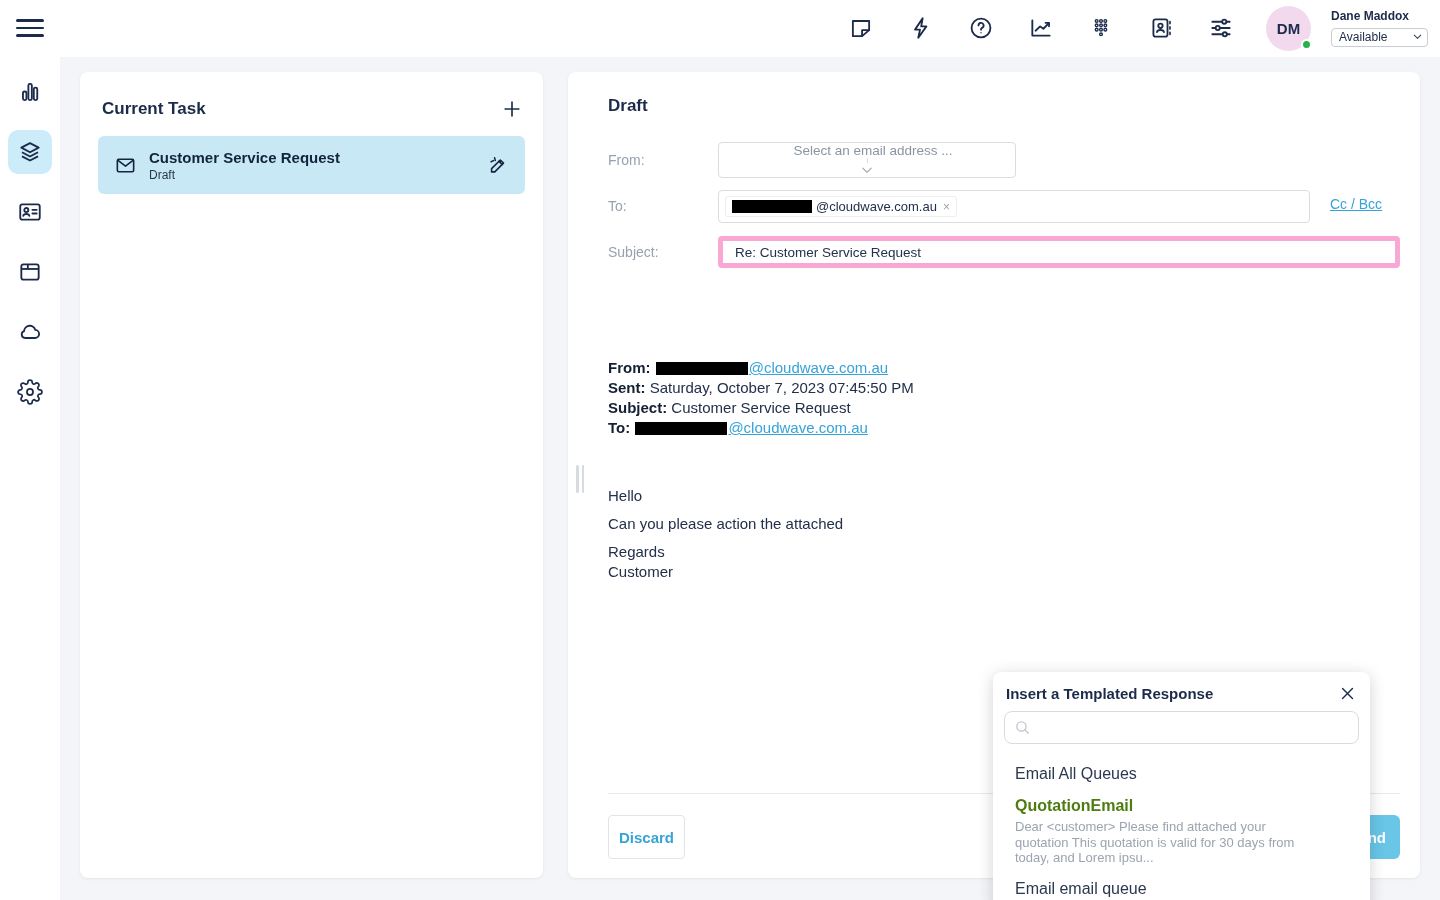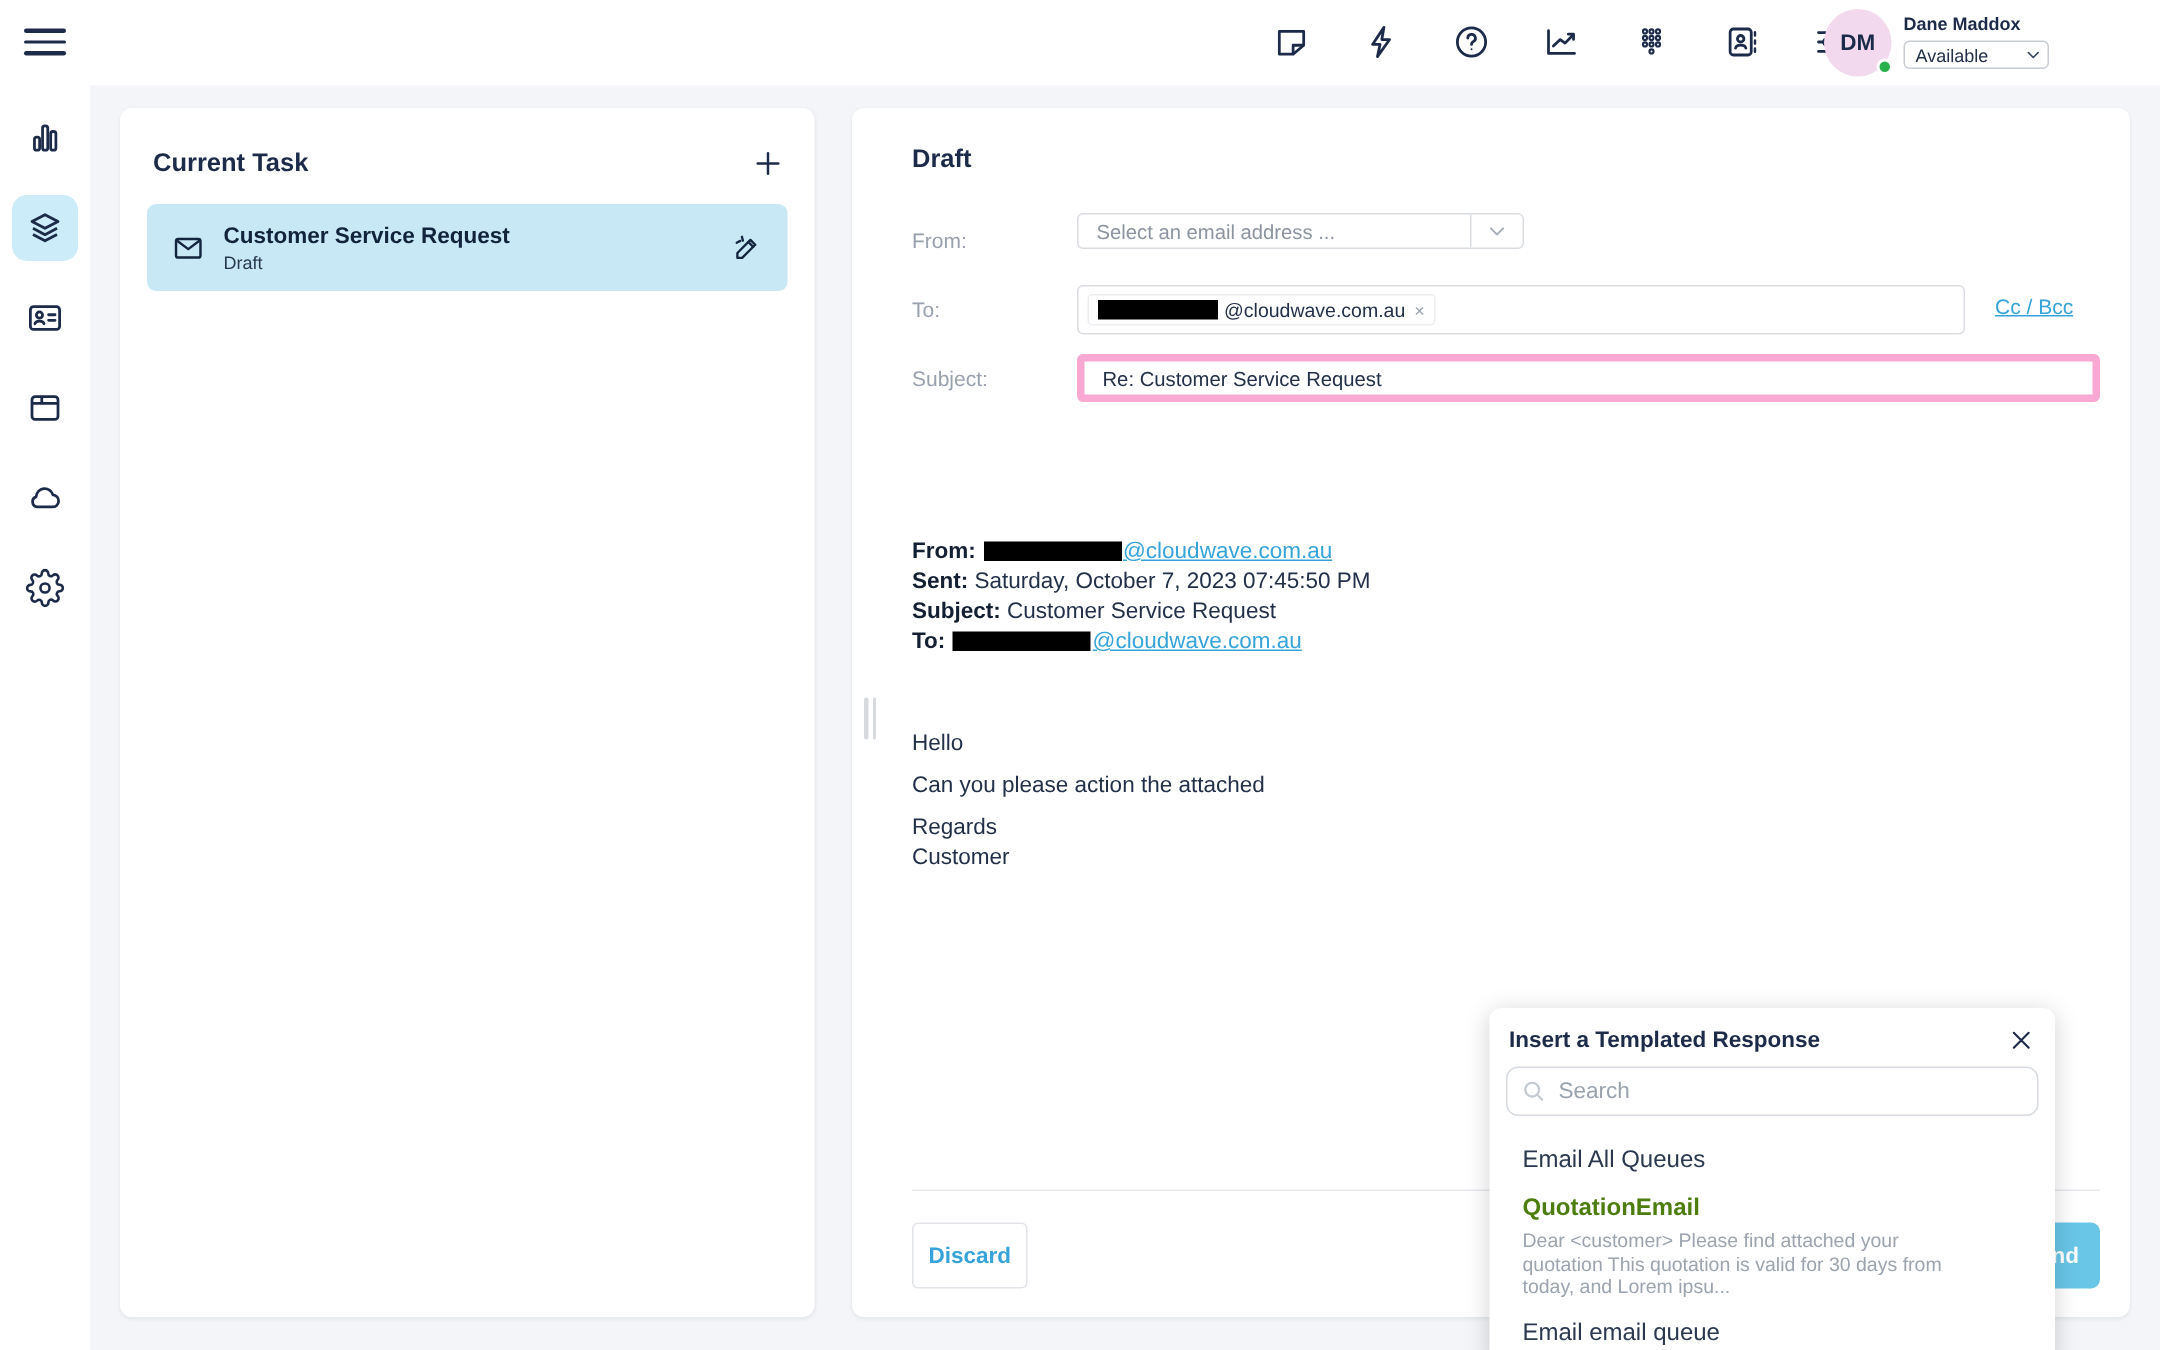--- a/index.html
+++ b/index.html
@@ -17,21 +17,21 @@
     position:absolute; top:0; left:0; width:1440px; height:57px;
     background:#ffffff; z-index:4;
   }
   .hamburger { position:absolute; left:16px; top:14px; width:28px; height:28px;
     display:flex; flex-direction:column; justify-content:center; gap:5px; cursor:pointer; }
   .hamburger span { display:block; height:2.4px; background:#1c2b4a; border-radius:2px; }
   .topbar-icons {
     position:absolute; left:848px; top:15px; display:flex; gap:34px; align-items:center;
   }
   .tb-icon { width:26px; height:26px; color:#1c2b4a; cursor:pointer; }
-  .user-cluster { position:absolute; left:1216px; top:6px; display:flex; gap:8px; }
+  .user-cluster { position:absolute; left:1266px; top:6px; display:flex; gap:20px; }
   .avatar {
     width:45px; height:45px; border-radius:50%; background:#f3d9ee;
     display:flex; align-items:center; justify-content:center;
     font-weight:700; font-size:15px; color:#1c2b4a; position:relative;
   }
   .status-dot {
     position:absolute; right:-1px; bottom:1px; width:11px; height:11px;
     border-radius:50%; background:#27b04b; border:2px solid #ffffff;
   }
   .user-meta { padding-top:3px; }
@@ -79,23 +79,23 @@
   .task-card .env { width:23px; height:23px; color:#13253f; flex:none; }
   .task-texts { flex:1; min-width:0; }
   .task-title { font-size:15px; font-weight:700; color:#12233c; }
   .task-sub { font-size:12px; color:#27374f; margin-top:2px; }
   .task-edit { width:22px; height:22px; color:#13253f; flex:none; cursor:pointer; }
 
   
   .draft-title { position:absolute; left:40px; top:24px; }
   .form-label { position:absolute; left:40px; font-size:14px; color:#98a1ad; }
   .from-box {
-    position:absolute; left:150px; top:70px; width:298px; height:24px;
+    position:absolute; left:150px; top:70px; width:298px; height:36px;
     border:1px solid #d9dde2; border-radius:4px; background:#fff;
-    display:flex; align-items:center; cursor:pointer;
+    display:flex; align-items:center; cursor:pointer;flex-direction:column;
   }
   .from-placeholder { flex:1; padding-left:12px; font-size:13.5px; color:#8b95a1; }
   .from-divider { width:1px; height:22px; background:#d9dde2; }
   .from-chev { width:34px; display:flex; align-items:center; justify-content:center; color:#a8b0ba; }
   .to-box {
     position:absolute; left:150px; top:118px; width:592px; height:33px;
     border:1px solid #d9dde2; border-radius:4px; background:#fff;
     display:flex; align-items:center; padding:0 6px; cursor:text;
   }
   .chip {
@@ -380,21 +380,20 @@
     <div class="popup-title">Insert a Templated Response</div>
     <svg class="popup-close" viewBox="0 0 24 24" fill="none" stroke="currentColor" stroke-width="2" stroke-linecap="round">
         <path d="M5 5l14 14M19 5 5 19"></path>
       </svg>
   </div>
   <div class="popup-search">
     <svg width="17" height="17" viewBox="0 0 24 24" fill="none" stroke="currentColor" stroke-width="2" stroke-linecap="round">
         <circle cx="10.5" cy="10.5" r="6.5"></circle>
         <path d="M15.3 15.3 20 20"></path>
       </svg>
-    <input type="text" placeholder="Search" style="">
   </div>
   <div class="popup-list">
     <div class="tpl-item">
       <div class="tpl-label">Email All Queues</div>
     </div>
     <div class="tpl-item">
       <div class="tpl-label bold">QuotationEmail</div>
       <div class="tpl-preview">Dear &lt;customer&gt; Please find attached your quotation This quotation is valid for 30 days from today, and Lorem ipsu...</div>
     </div>
     <div class="tpl-item">

